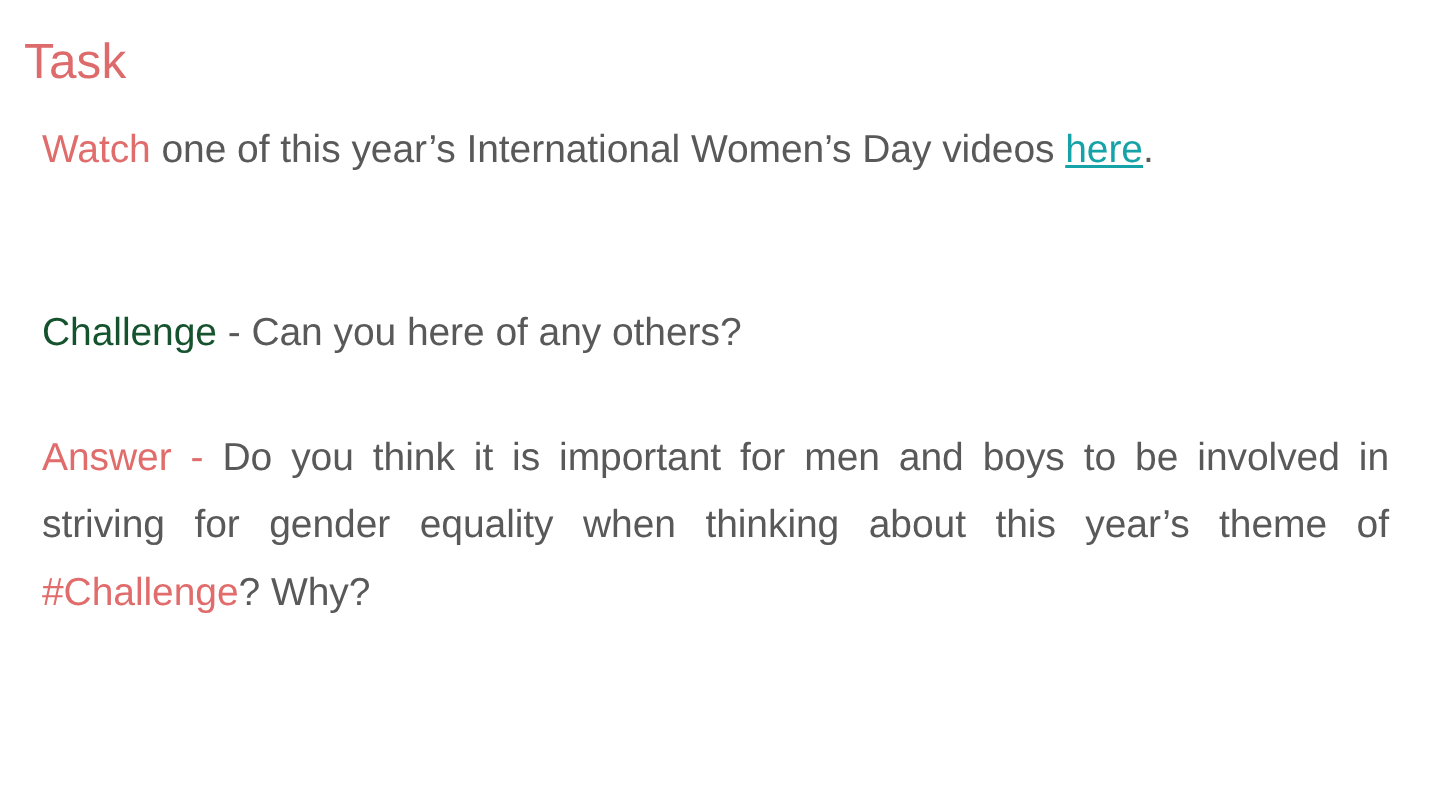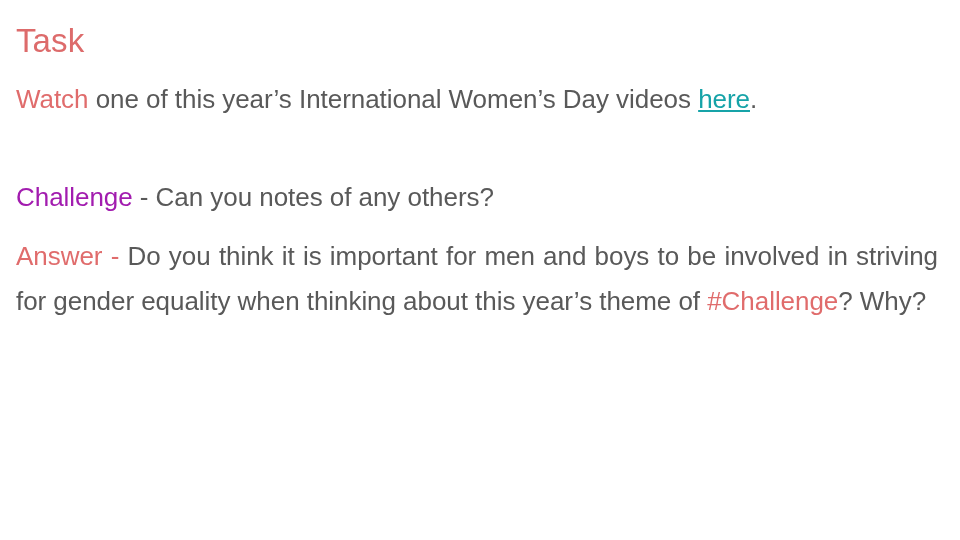--- a/index.html
+++ b/index.html
@@ -35,21 +35,21 @@
   .title {
     font-size: 33px;
     line-height: 46px;
     color: #dd6b6b;
     font-weight: 400;
     margin: 0 0 13px 0;
     letter-spacing: 0.1px;
   }
 
   p.para {
-    margin: 0;
+    margin: 12px;
     font-size: 26px;
     line-height: 45px;
     color: #595959;
     font-weight: 400;
     letter-spacing: -0.05px;
   }
 
   p.justify {
     text-align: justify;
     text-align-last: left;
@@ -61,21 +61,21 @@
 
   .spacer-line {
     height: 45px;
   }
 
   .kw-red {
     color: #e06c6c;
   }
 
   .kw-green {
-    color: #a21caf;
+    color: #14532d;
   }
 
   .link {
     color: #16a3a8;
     text-decoration: underline;
     text-underline-offset: 2px;
     cursor: pointer;
   }
 
   .gap-sm {
@@ -96,21 +96,21 @@
     <p class="para left">
       <span class="kw-red">Watch</span><span> one of this year’s International Women’s Day videos </span><a class="link">here</a><span>.</span>
     </p>
 
     <div class="spacer-line"></div>
 
 
     <div class="gap-sm"></div>
 
     <p class="para left">
-      <span class="kw-green">Challenge</span><span> - Can you notes of any others?</span>
+      <span class="kw-green">Challenge</span><span> - Can you here of any others?</span>
     </p>
 
     <div class="gap-md"></div>
 
     <p class="para justify">
       <span class="kw-red">Answer -</span><span> Do you think it is important for men and boys to be involved in striving for gender equality when thinking about this year’s theme of </span><span class="kw-red">#Challenge</span><span>?  Why?</span>
     </p>
 
   </div>
 </div>

